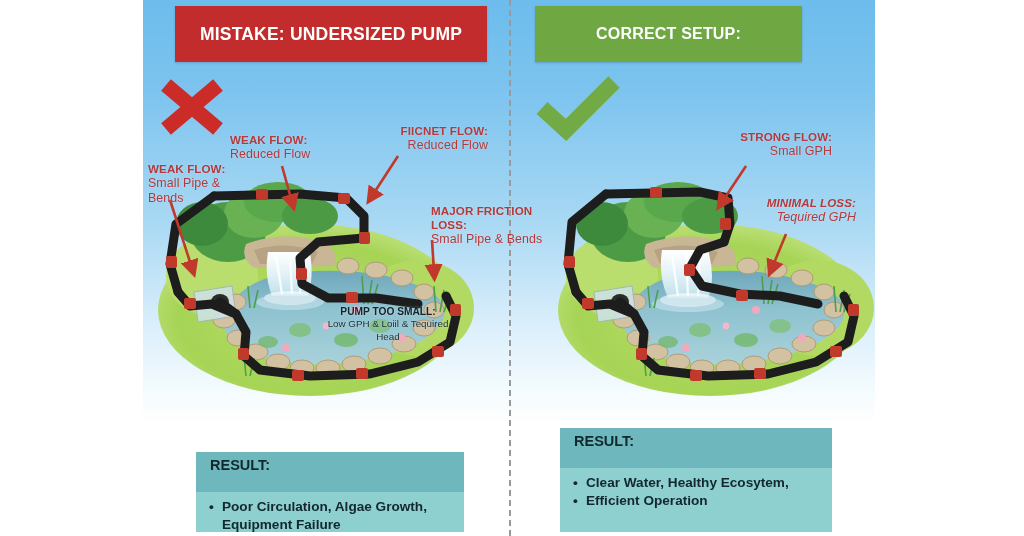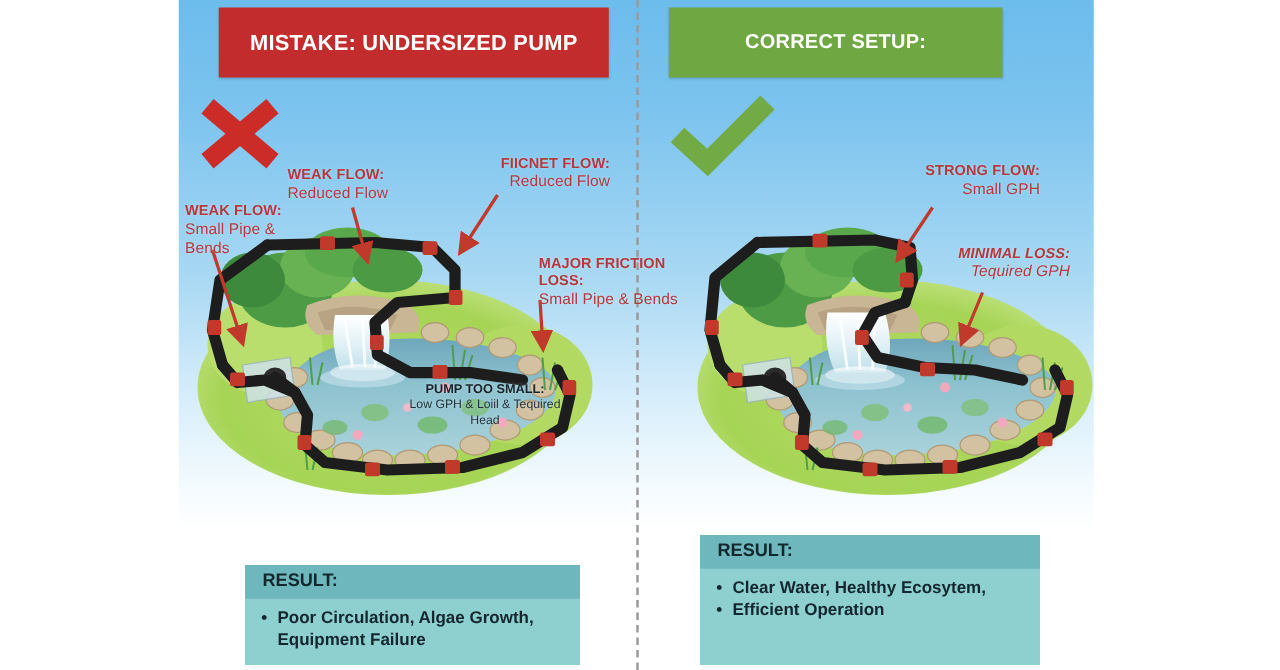--- a/index.html
+++ b/index.html
@@ -65,21 +65,21 @@
     text-shadow:0 0 3px rgba(220,235,240,.55);
   }
   .pond-cap .sub{display:block;font-weight:normal;font-size:9.8px;color:#22333d;}
   .cap-left{left:296px;top:305px;width:128px;margin-left:28px;}
   .cap-right{left:648px;top:299px;width:160px;}
 
   
   .result{position:absolute;background:#8ecfd0;}
   .result .rhead{
     background:#6eb8bd;color:#10282e;font-weight:bold;font-size:14.5px;
-    padding:5px 0 6px 14px;
+    padding:5px 0 19px 14px;
   }
   .result ul{margin:0;padding:6px 7px 10px 26px;list-style:none;}
   .result li{
     color:#12272e;font-size:13.6px;line-height:1.33;font-weight:bold;
     position:relative;
   }
   .result li::before{
     content:"\2022";position:absolute;left:-13px;top:0;font-size:13.6px;
   }
   .res-left{left:196px;top:452px;width:268px;height:80px;}

